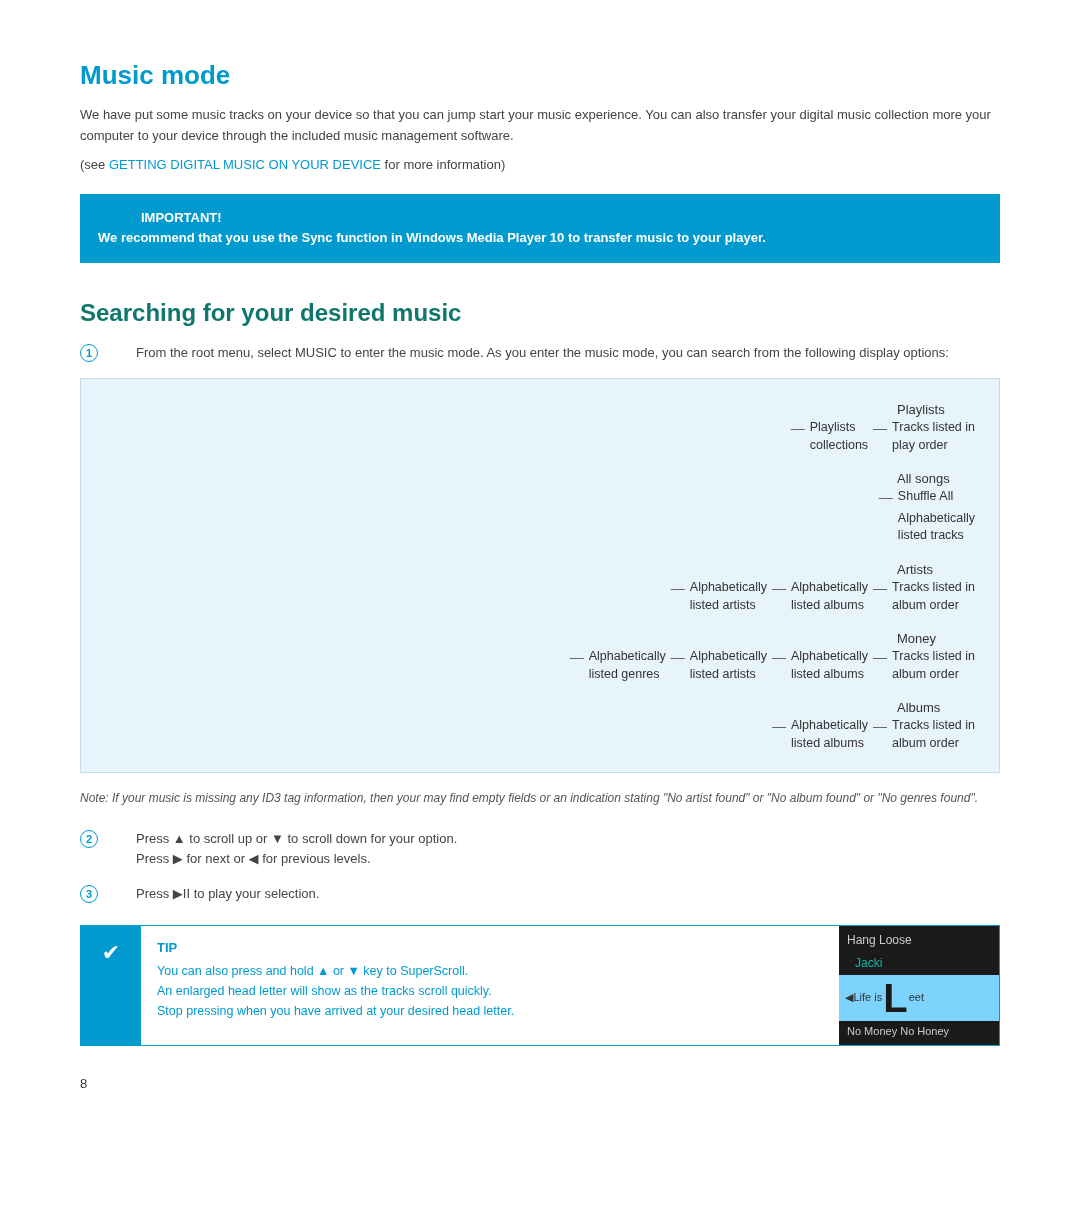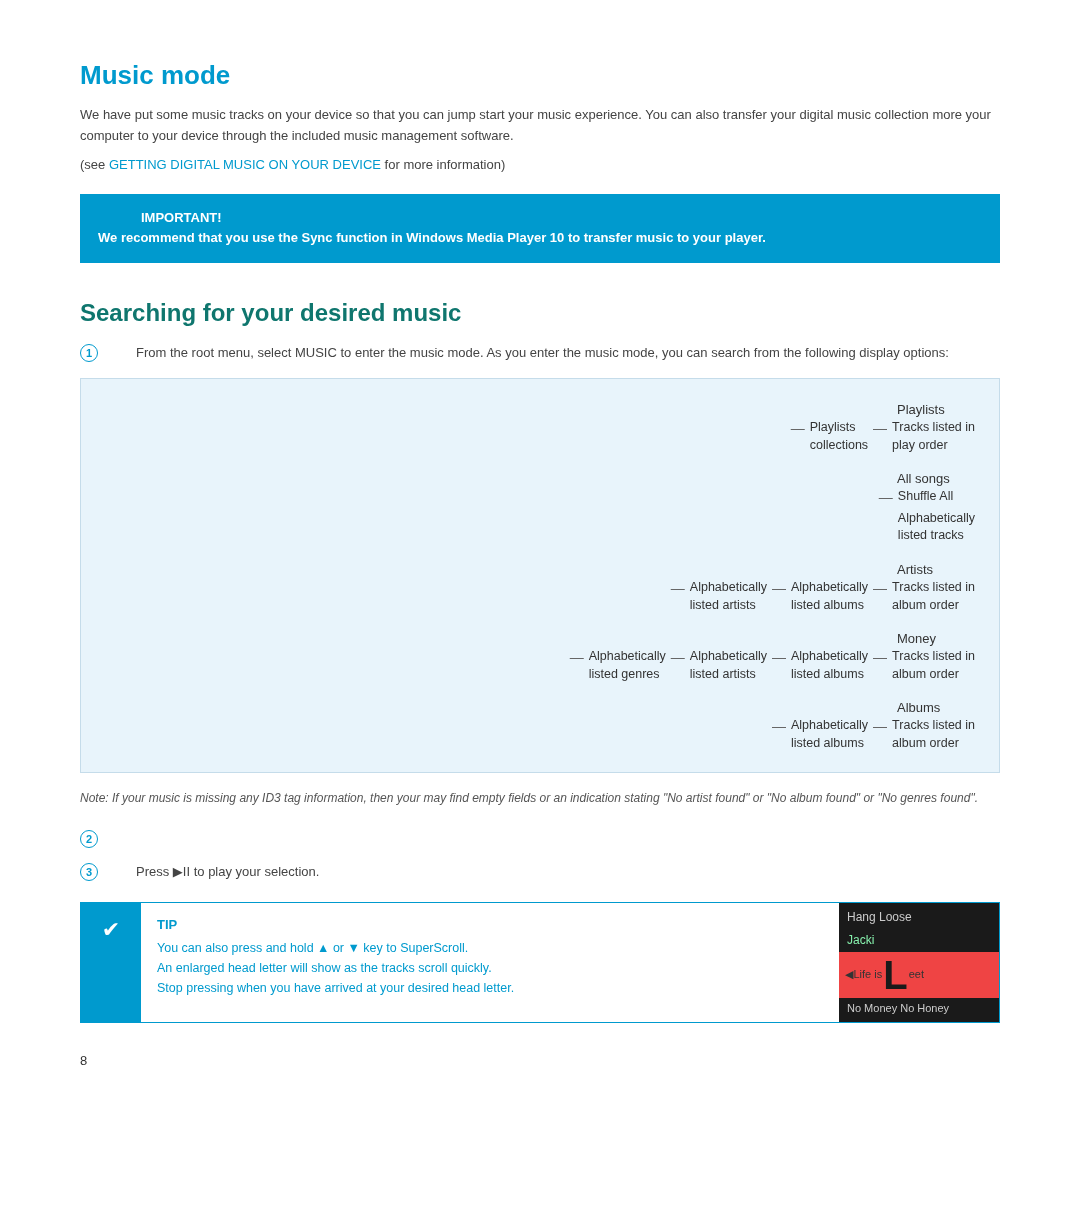--- a/index.html
+++ b/index.html
@@ -301,20 +301,21 @@
       </div>
     </div>
   </div>
 
 </div>
 
 <p class="note-text">Note:  If your music is missing any ID3 tag information, then your may find empty fields or an indication stating "No artist found" or "No album found" or "No genres found".</p>
 
 <div class="numbered-item">
   <span class="circle-num">2</span>
+  <span class="numbered-text">Press ▲ to scroll up or ▼ to scroll down for your option.<br>Press ▶ for next or ◀ for previous levels.</span>
 </div>
 
 <div class="numbered-item" style="margin-bottom:20px;">
   <span class="circle-num">3</span>
   <span class="numbered-text">Press ▶II to play your selection.</span>
 </div>
 
 <div class="tip-box">
   <div class="tip-icon-area">
     <span class="tip-checkmark">✔</span>
@@ -322,22 +323,22 @@
   <div class="tip-content">
     <div class="tip-label">TIP</div>
     <div class="tip-body">
       <span>You can also press and hold ▲ or ▼ key to SuperScroll.<br></span>
       <span>An enlarged head letter will show as the tracks scroll quickly.<br></span>
       <span>Stop pressing when you have arrived at your desired head letter.</span>
     </div>
   </div>
   <div class="tip-screen">
     <div class="screen-row" style="color:#ccc; font-size:12px; padding: 6px 8px 3px 8px;">Hang Loose</div>
-    <div class="screen-row" style="color:#86efac; font-size:12px; padding: 3px 8px;">Jacki</div>
-    <div class="screen-row selected" style="background:#ef4444; padding: 3px 6px; display:flex; align-items:center;">
+    <div class="screen-row" style="color:#14b8a6; font-size:12px; padding: 3px 16px;">Jacki</div>
+    <div class="screen-row selected" style="background:#7dd3fc; padding: 3px 6px; display:flex; align-items:center;">
       <span style="font-size:11px; color:#333;">◀Life is</span>
       <span style="font-size:40px; font-weight:bold; color:#1a1a1a; line-height:1; margin:0 1px;">L</span>
       <span style="font-size:11px; color:#333;">eet</span>
     </div>
     <div class="screen-row" style="color:#ccc; font-size:11px; padding: 3px 8px 6px 8px;">No Money No Honey</div>
   </div>
 </div>
 
 <div class="page-num">8</div>
 

